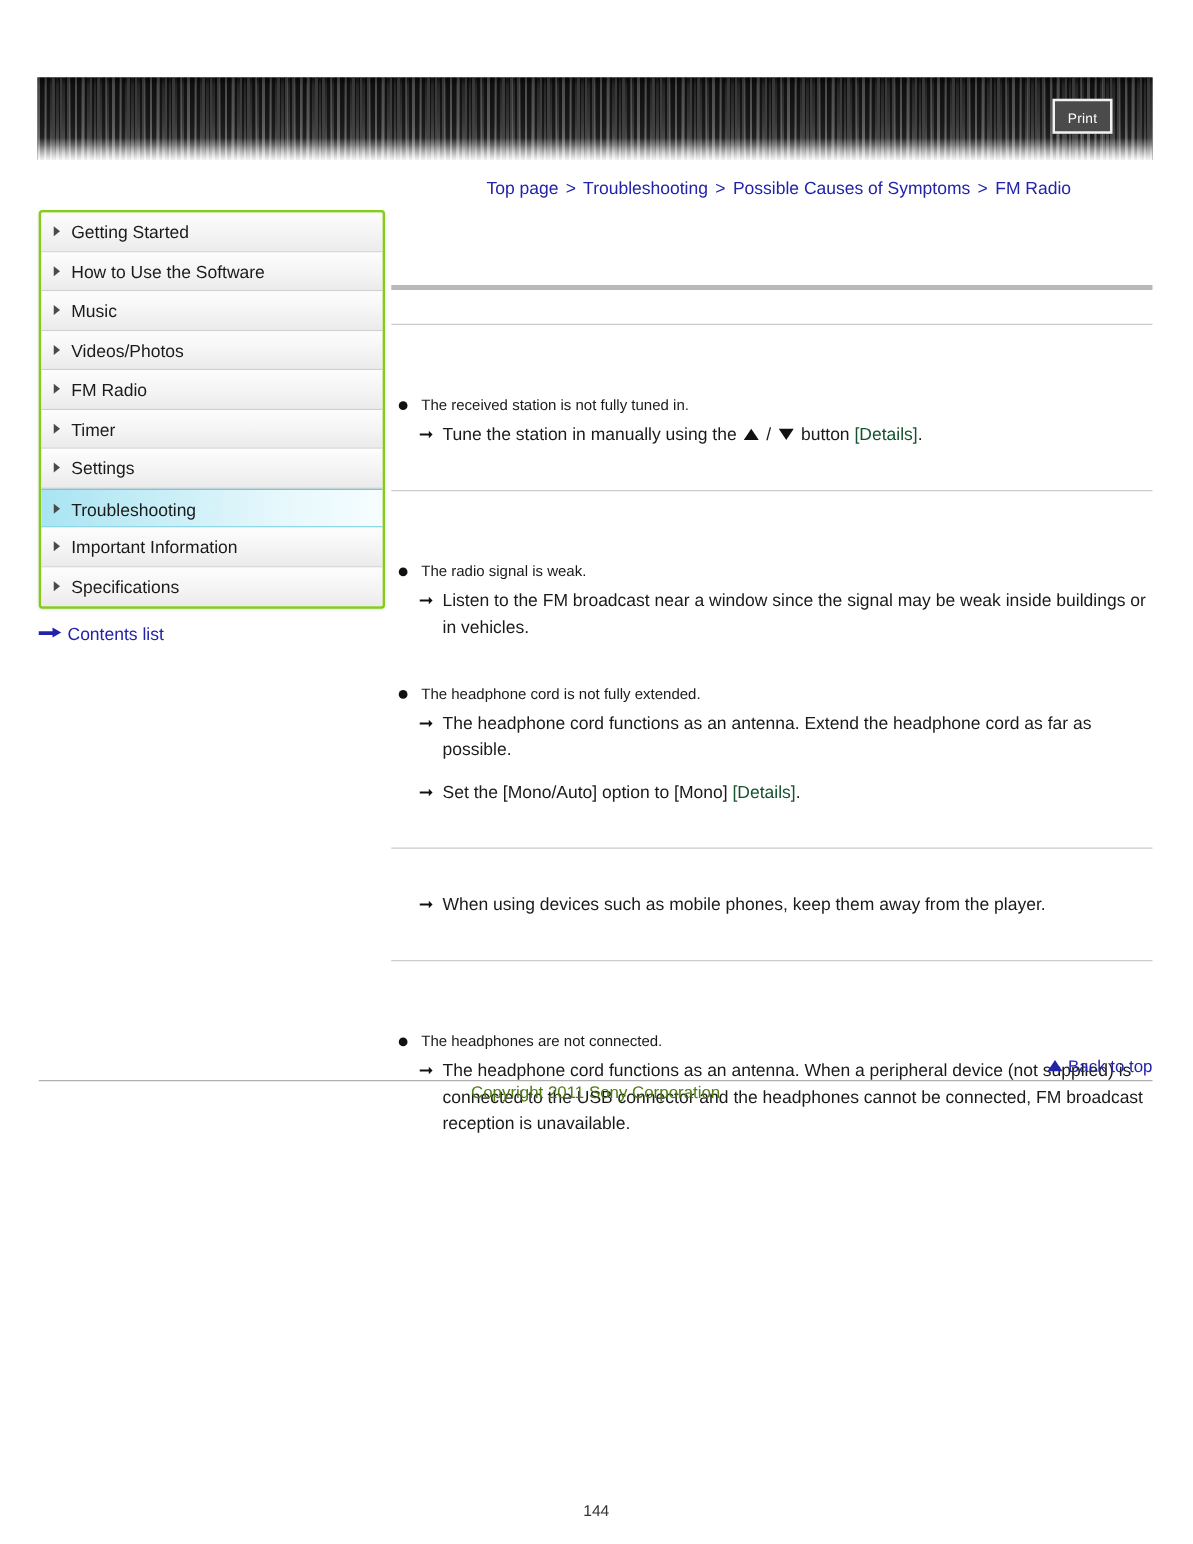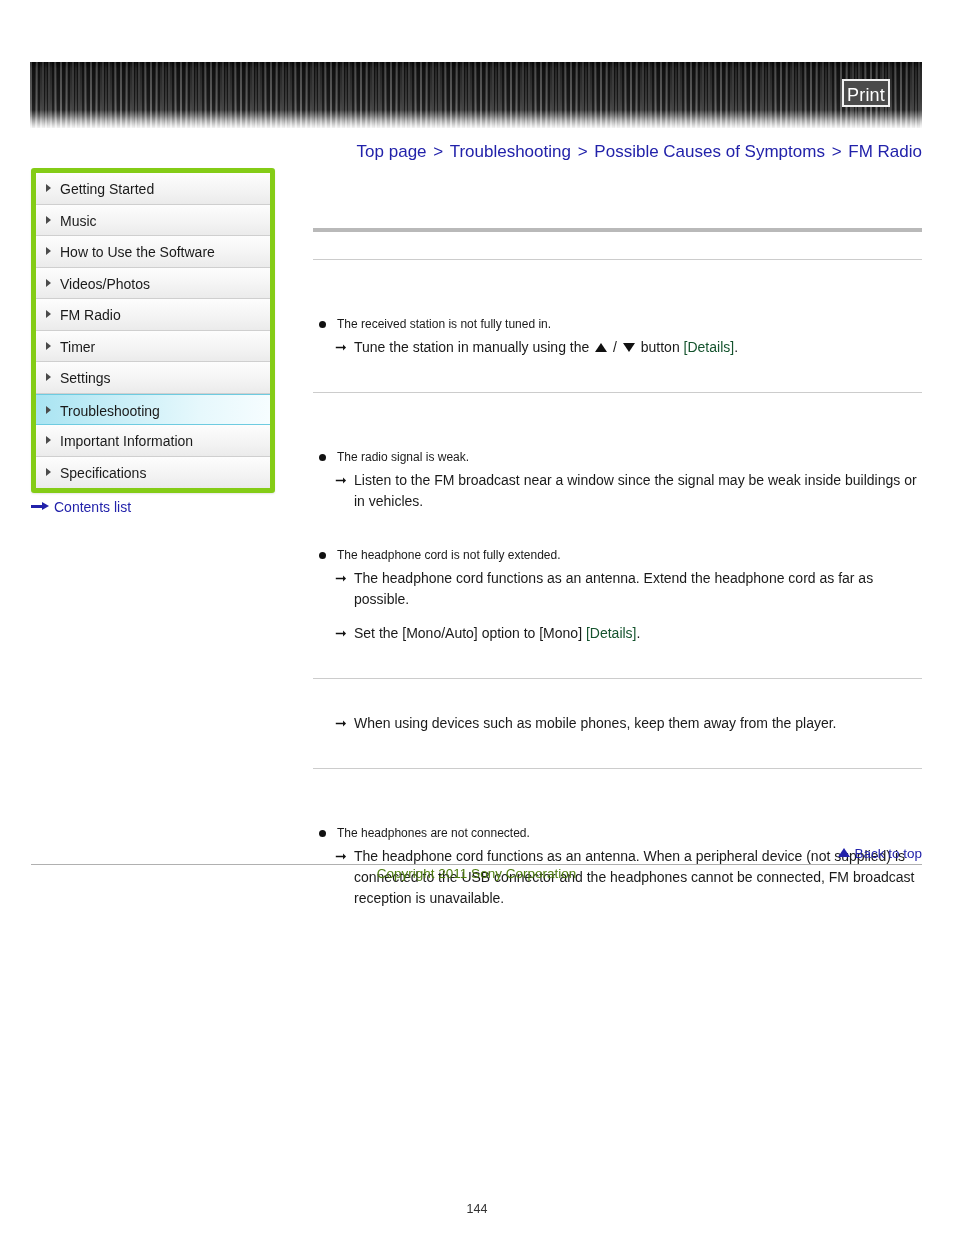--- a/index.html
+++ b/index.html
@@ -59,49 +59,49 @@
   }
   .print-button {
     position: absolute;
     right: 32px;
     top: 17px;
     width: 48px;
     height: 28px;
     border: 2px solid #f2f2f2;
     background: #4b4b4b;
     color: #ffffff;
-    font-size: 18px;
+    font-size: 11px;
     line-height: 28px;
     text-align: center;
     box-sizing: border-box;
     z-index: 3;
     letter-spacing: 0.2px;
   }
 
   
   .breadcrumb {
     position: absolute;
-    left: 300px;
+    left: 312px;
     top: 142px;
     width: 622px;
-    text-align: right;
-    font-size: 17px;
+    text-align: center;
+    font-size: 14px;
     color: #2222aa;
     white-space: nowrap;
   }
   .breadcrumb .crumb { color: #2222aa; }
   .breadcrumb .sep { color: #2222aa; padding: 0 2px; }
 
   
   .sidebar {
     position: absolute;
     left: 31px;
     top: 168px;
-    width: 244px;
-    border: 5px solid #84cc16;
+    width: 277px;
+    border: 2px solid #84cc16;
     border-radius: 3px;
     background: #ffffff;
     box-sizing: border-box;
     box-shadow: 0 1px 2px rgba(0,0,0,0.10);
     overflow: hidden;
   }
   .side-item {
     height: 31.5px;
     line-height: 31.5px;
     border-bottom: 1px solid #cfcfcf;
@@ -316,24 +316,24 @@
   <span class="crumb">Possible Causes of Symptoms</span>
   <span class="sep">&gt;</span>
   <span class="crumb">FM Radio</span>
 </div>
 
 <div class="sidebar">
   <div class="side-item">
     <span class="side-arrow"></span><span class="side-label">Getting Started</span>
   </div>
   <div class="side-item">
+    <span class="side-arrow"></span><span class="side-label">How to Use the Software</span>
+  </div>
+  <div class="side-item">
     <span class="side-arrow"></span><span class="side-label">Music</span>
-  </div>
-  <div class="side-item">
-    <span class="side-arrow"></span><span class="side-label">How to Use the Software</span>
   </div>
   <div class="side-item">
     <span class="side-arrow"></span><span class="side-label">Videos/Photos</span>
   </div>
   <div class="side-item">
     <span class="side-arrow"></span><span class="side-label">FM Radio</span>
   </div>
   <div class="side-item">
     <span class="side-arrow"></span><span class="side-label">Timer</span>
   </div>

